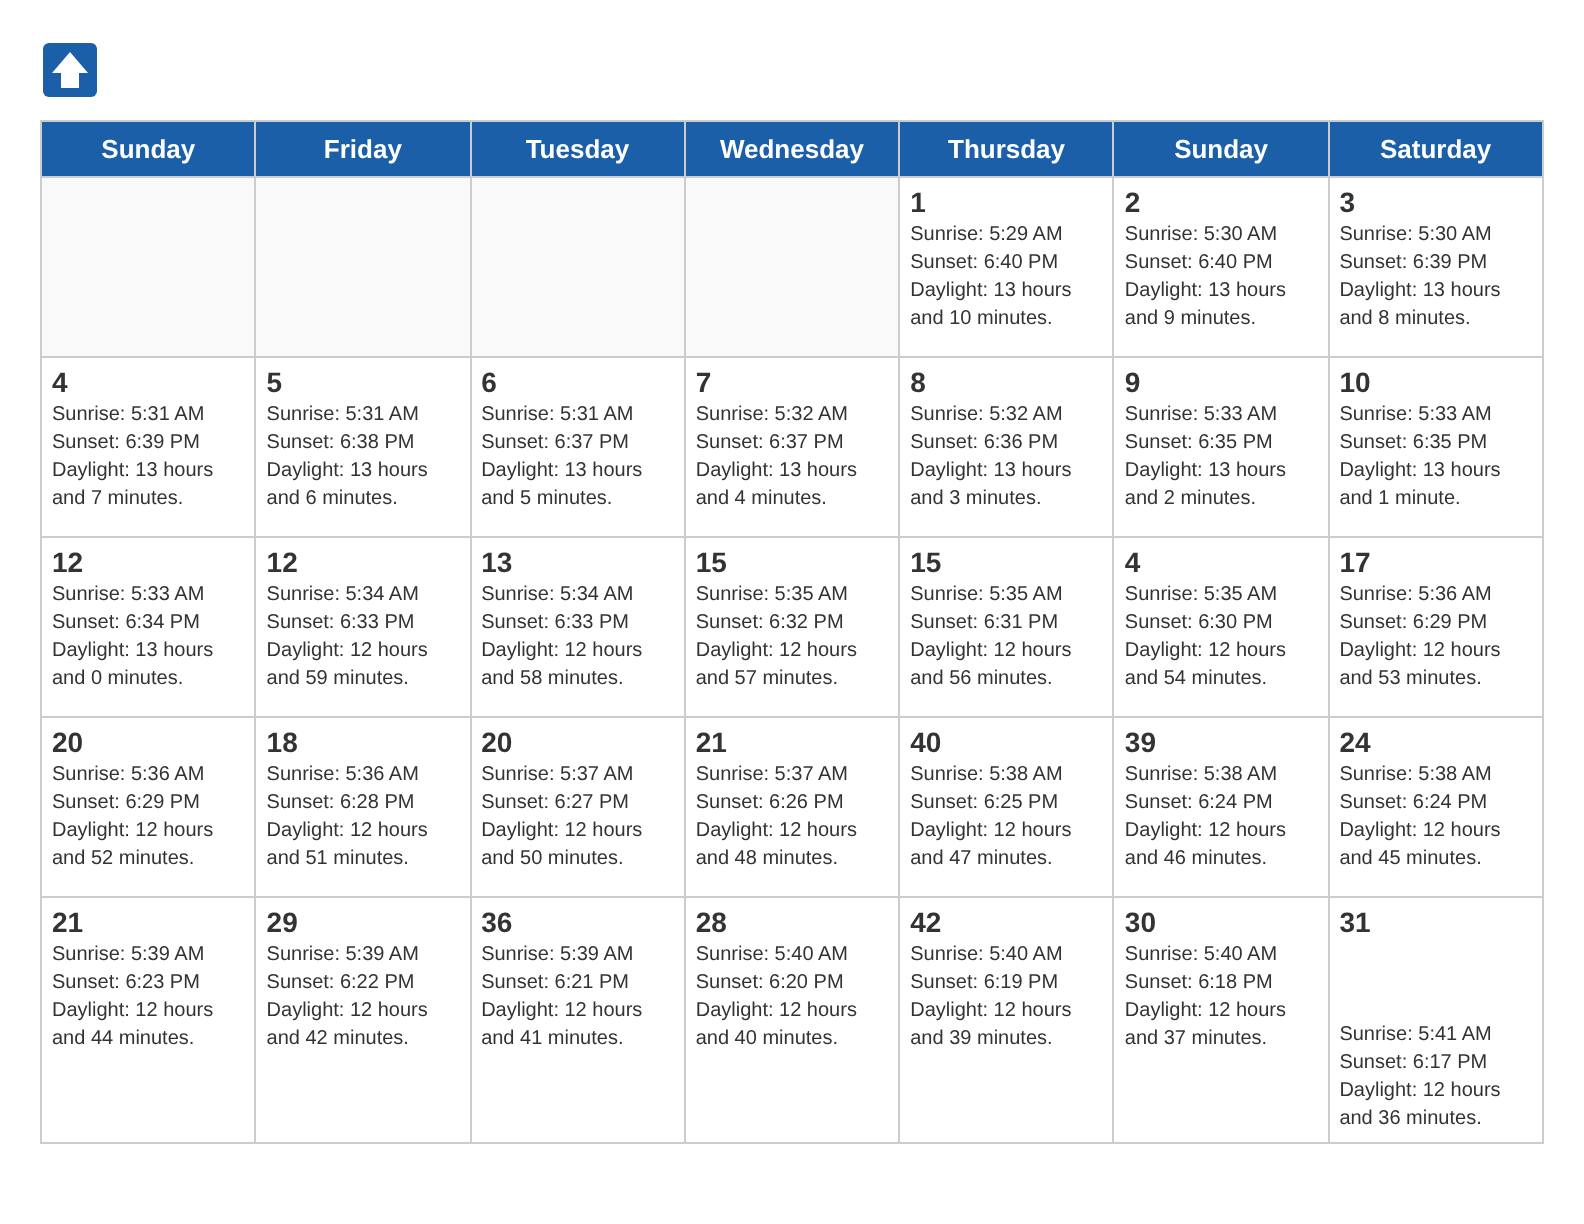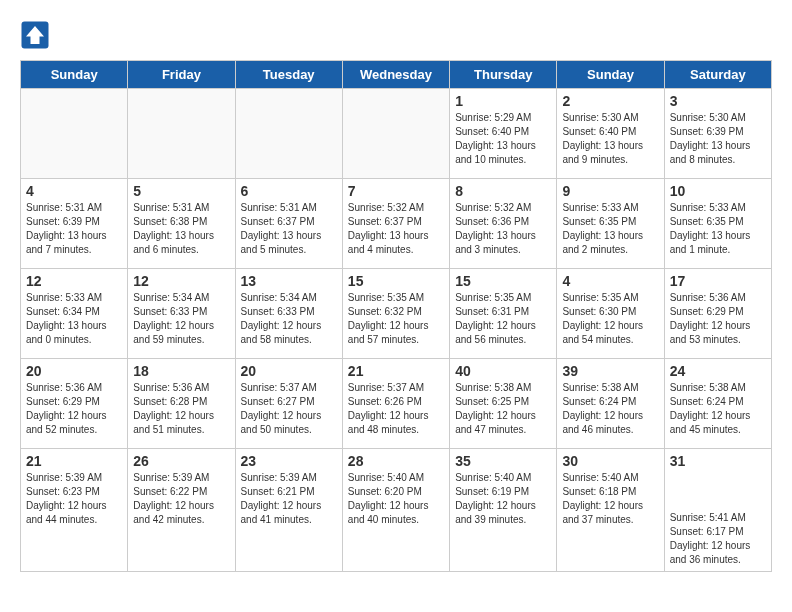--- a/index.html
+++ b/index.html
@@ -274,39 +274,39 @@
         </td>
       </tr>
       <tr>
         <td>
           <div class="day-num">21</div>
           <div class="day-info" style="white-space: pre-line;">Sunrise: 5:39 AM
 Sunset: 6:23 PM
 Daylight: 12 hours and 44 minutes.</div>
         </td>
         <td>
-          <div class="day-num">26</div>
+          <div class="day-num">29</div>
           <div class="day-info" style="white-space: pre-line;">Sunrise: 5:39 AM
 Sunset: 6:22 PM
 Daylight: 12 hours and 42 minutes.</div>
         </td>
         <td>
-          <div class="day-num">23</div>
+          <div class="day-num">36</div>
           <div class="day-info" style="white-space: pre-line;">Sunrise: 5:39 AM
 Sunset: 6:21 PM
 Daylight: 12 hours and 41 minutes.</div>
         </td>
         <td>
           <div class="day-num">28</div>
           <div class="day-info" style="white-space: pre-line;">Sunrise: 5:40 AM
 Sunset: 6:20 PM
 Daylight: 12 hours and 40 minutes.</div>
         </td>
         <td>
-          <div class="day-num">35</div>
+          <div class="day-num">42</div>
           <div class="day-info" style="white-space: pre-line;">Sunrise: 5:40 AM
 Sunset: 6:19 PM
 Daylight: 12 hours and 39 minutes.</div>
         </td>
         <td>
           <div class="day-num">30</div>
           <div class="day-info" style="white-space: pre-line;">Sunrise: 5:40 AM
 Sunset: 6:18 PM
 Daylight: 12 hours and 37 minutes.</div>
         </td>

